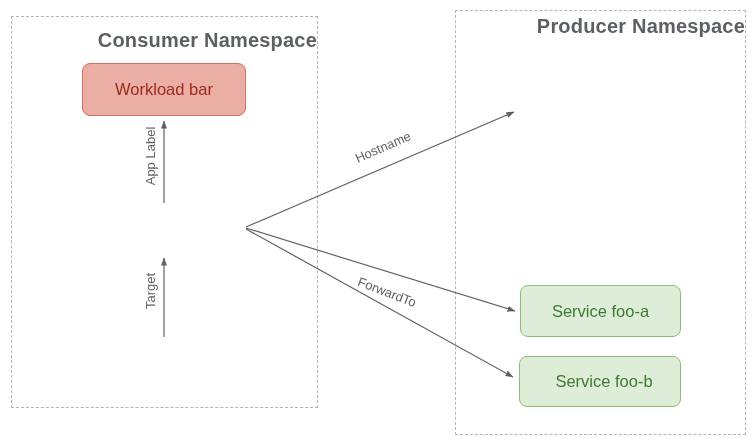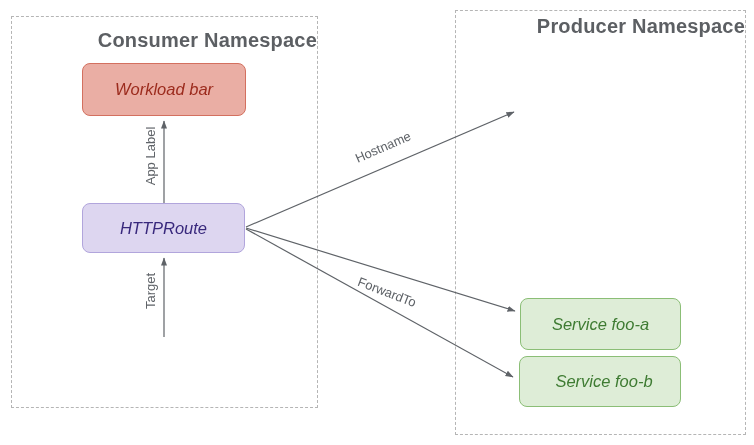--- a/index.html
+++ b/index.html
@@ -35,21 +35,20 @@
 
   .node {
     position: absolute;
     border-radius: 8px;
     border: 1.5px solid;
     display: flex;
     align-items: center;
     justify-content: center;
     font-size: 16.5px;
     white-space: nowrap;
-    font-style: italic;
   }
   .node--red {
     background: var(--red-fill, #eaaea4);
     border-color: var(--red-border, #d3705f);
     color: var(--red-text, #9c2b1d);
   }
   .node--purple {
     background: var(--purple-fill, #ddd6f0);
     border-color: var(--purple-border, #b1a5dc);
     color: var(--purple-text, #38287c);
@@ -62,21 +61,21 @@
   .node--green {
     background: var(--green-fill, #deedd7);
     border-color: var(--green-border, #8bbe76);
     color: var(--green-text, #3e7b32);
   }
 
   .node--workload  { left: 82px;  top: 63px;  width: 164px; height: 53px; }
   .node--httproute { left: 82px;  top: 203px; width: 163px; height: 50px; }
   .node--timeout   { left: 82px;  top: 337px; width: 164px; height: 51px; }
   .node--foo       { left: 521px; top: 81px;  width: 160px; height: 52px; }
-  .node--foo-a     { left: 520px; top: 298px; width: 161px; height: 52px; }
+  .node--foo-a     { left: 520px; top: 285px; width: 161px; height: 52px; }
   .node--foo-b     { left: 519px; top: 356px; width: 162px; height: 51px; padding-left: 8px; }
 
   .edges-svg {
     position: absolute;
     left: 0; top: 0;
     width: 754px; height: 445px;
     pointer-events: none;
   }
   .edges-svg line { stroke: var(--line, #5f6368); stroke-width: 1.2; }
 
@@ -128,21 +127,20 @@
     </g>
   </svg>
 
   <div class="edge-label edge-label--app-label">App Label</div>
   <div class="edge-label edge-label--target">Target</div>
   <div class="edge-label edge-label--hostname">Hostname</div>
   <div class="edge-label edge-label--forwardto">ForwardTo</div>
 
   <div class="node node--red node--workload">Workload bar</div>
 
-  <div class="node node--purple node--httproute">HTTPRoute</div>
 
 
 
   <div class="node node--green node--foo-a">Service foo-a</div>
 
   <div class="node node--green node--foo-b">Service foo-b</div>
 
 </div>
 
 </body></html>

